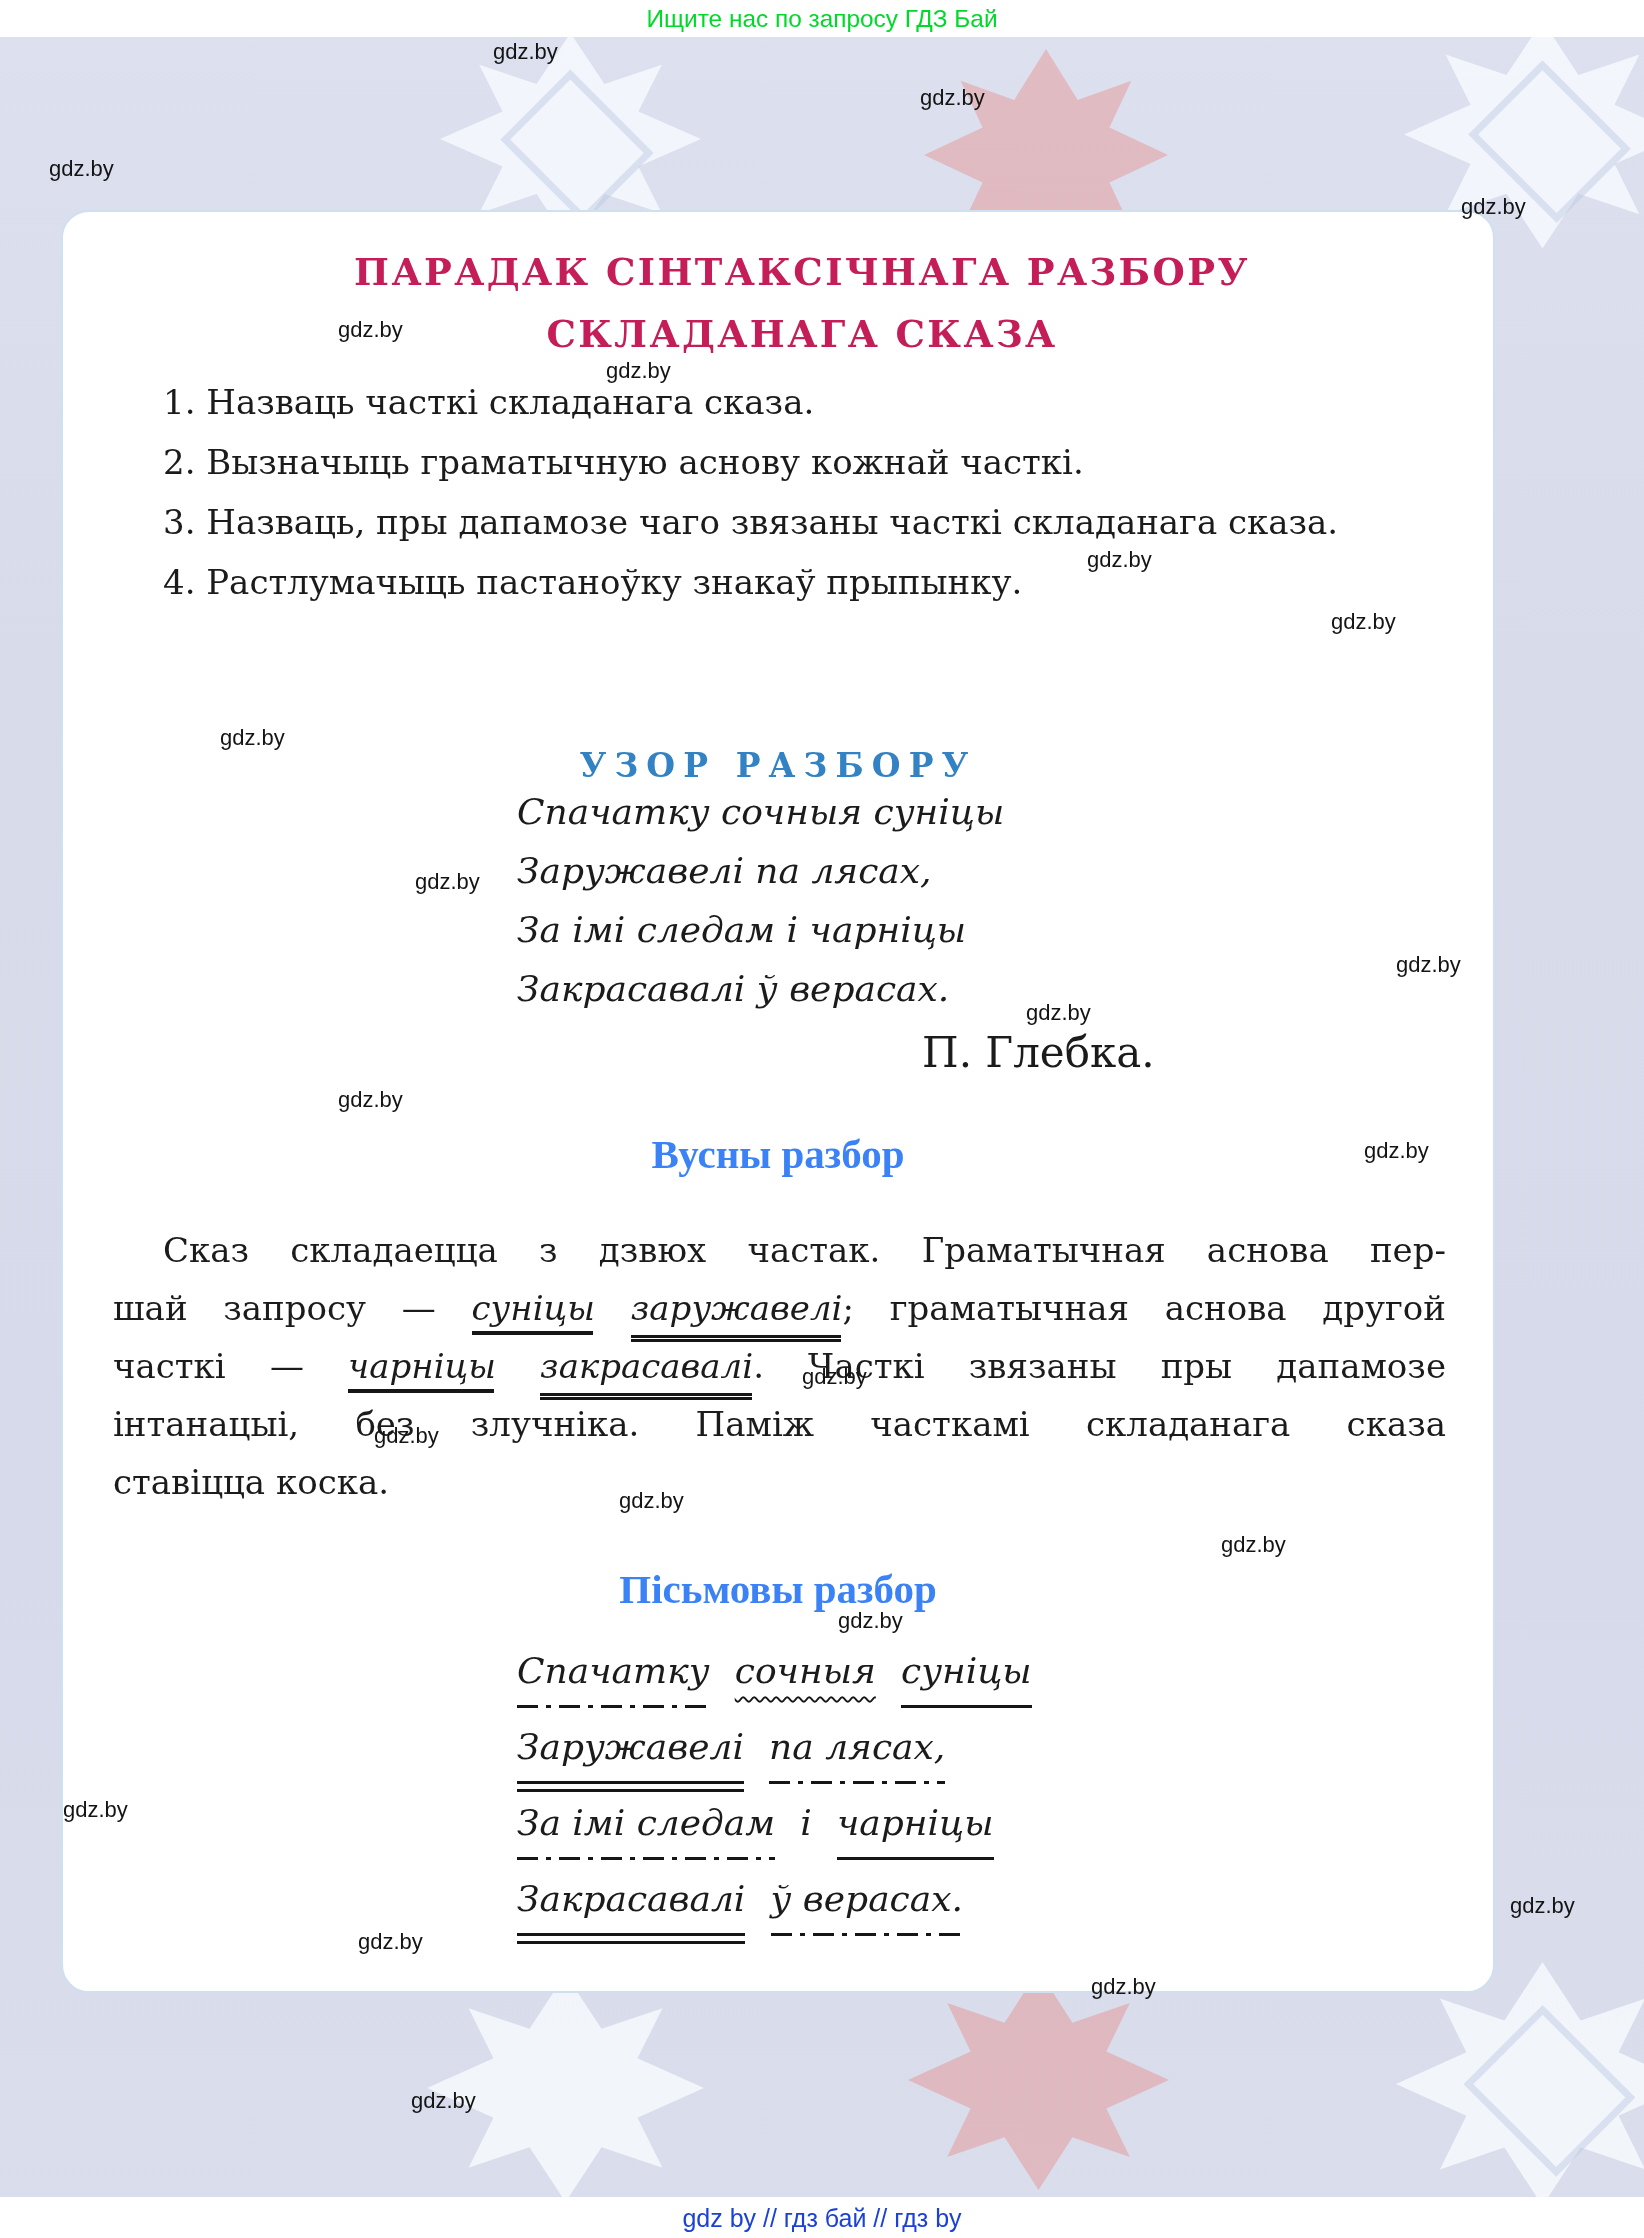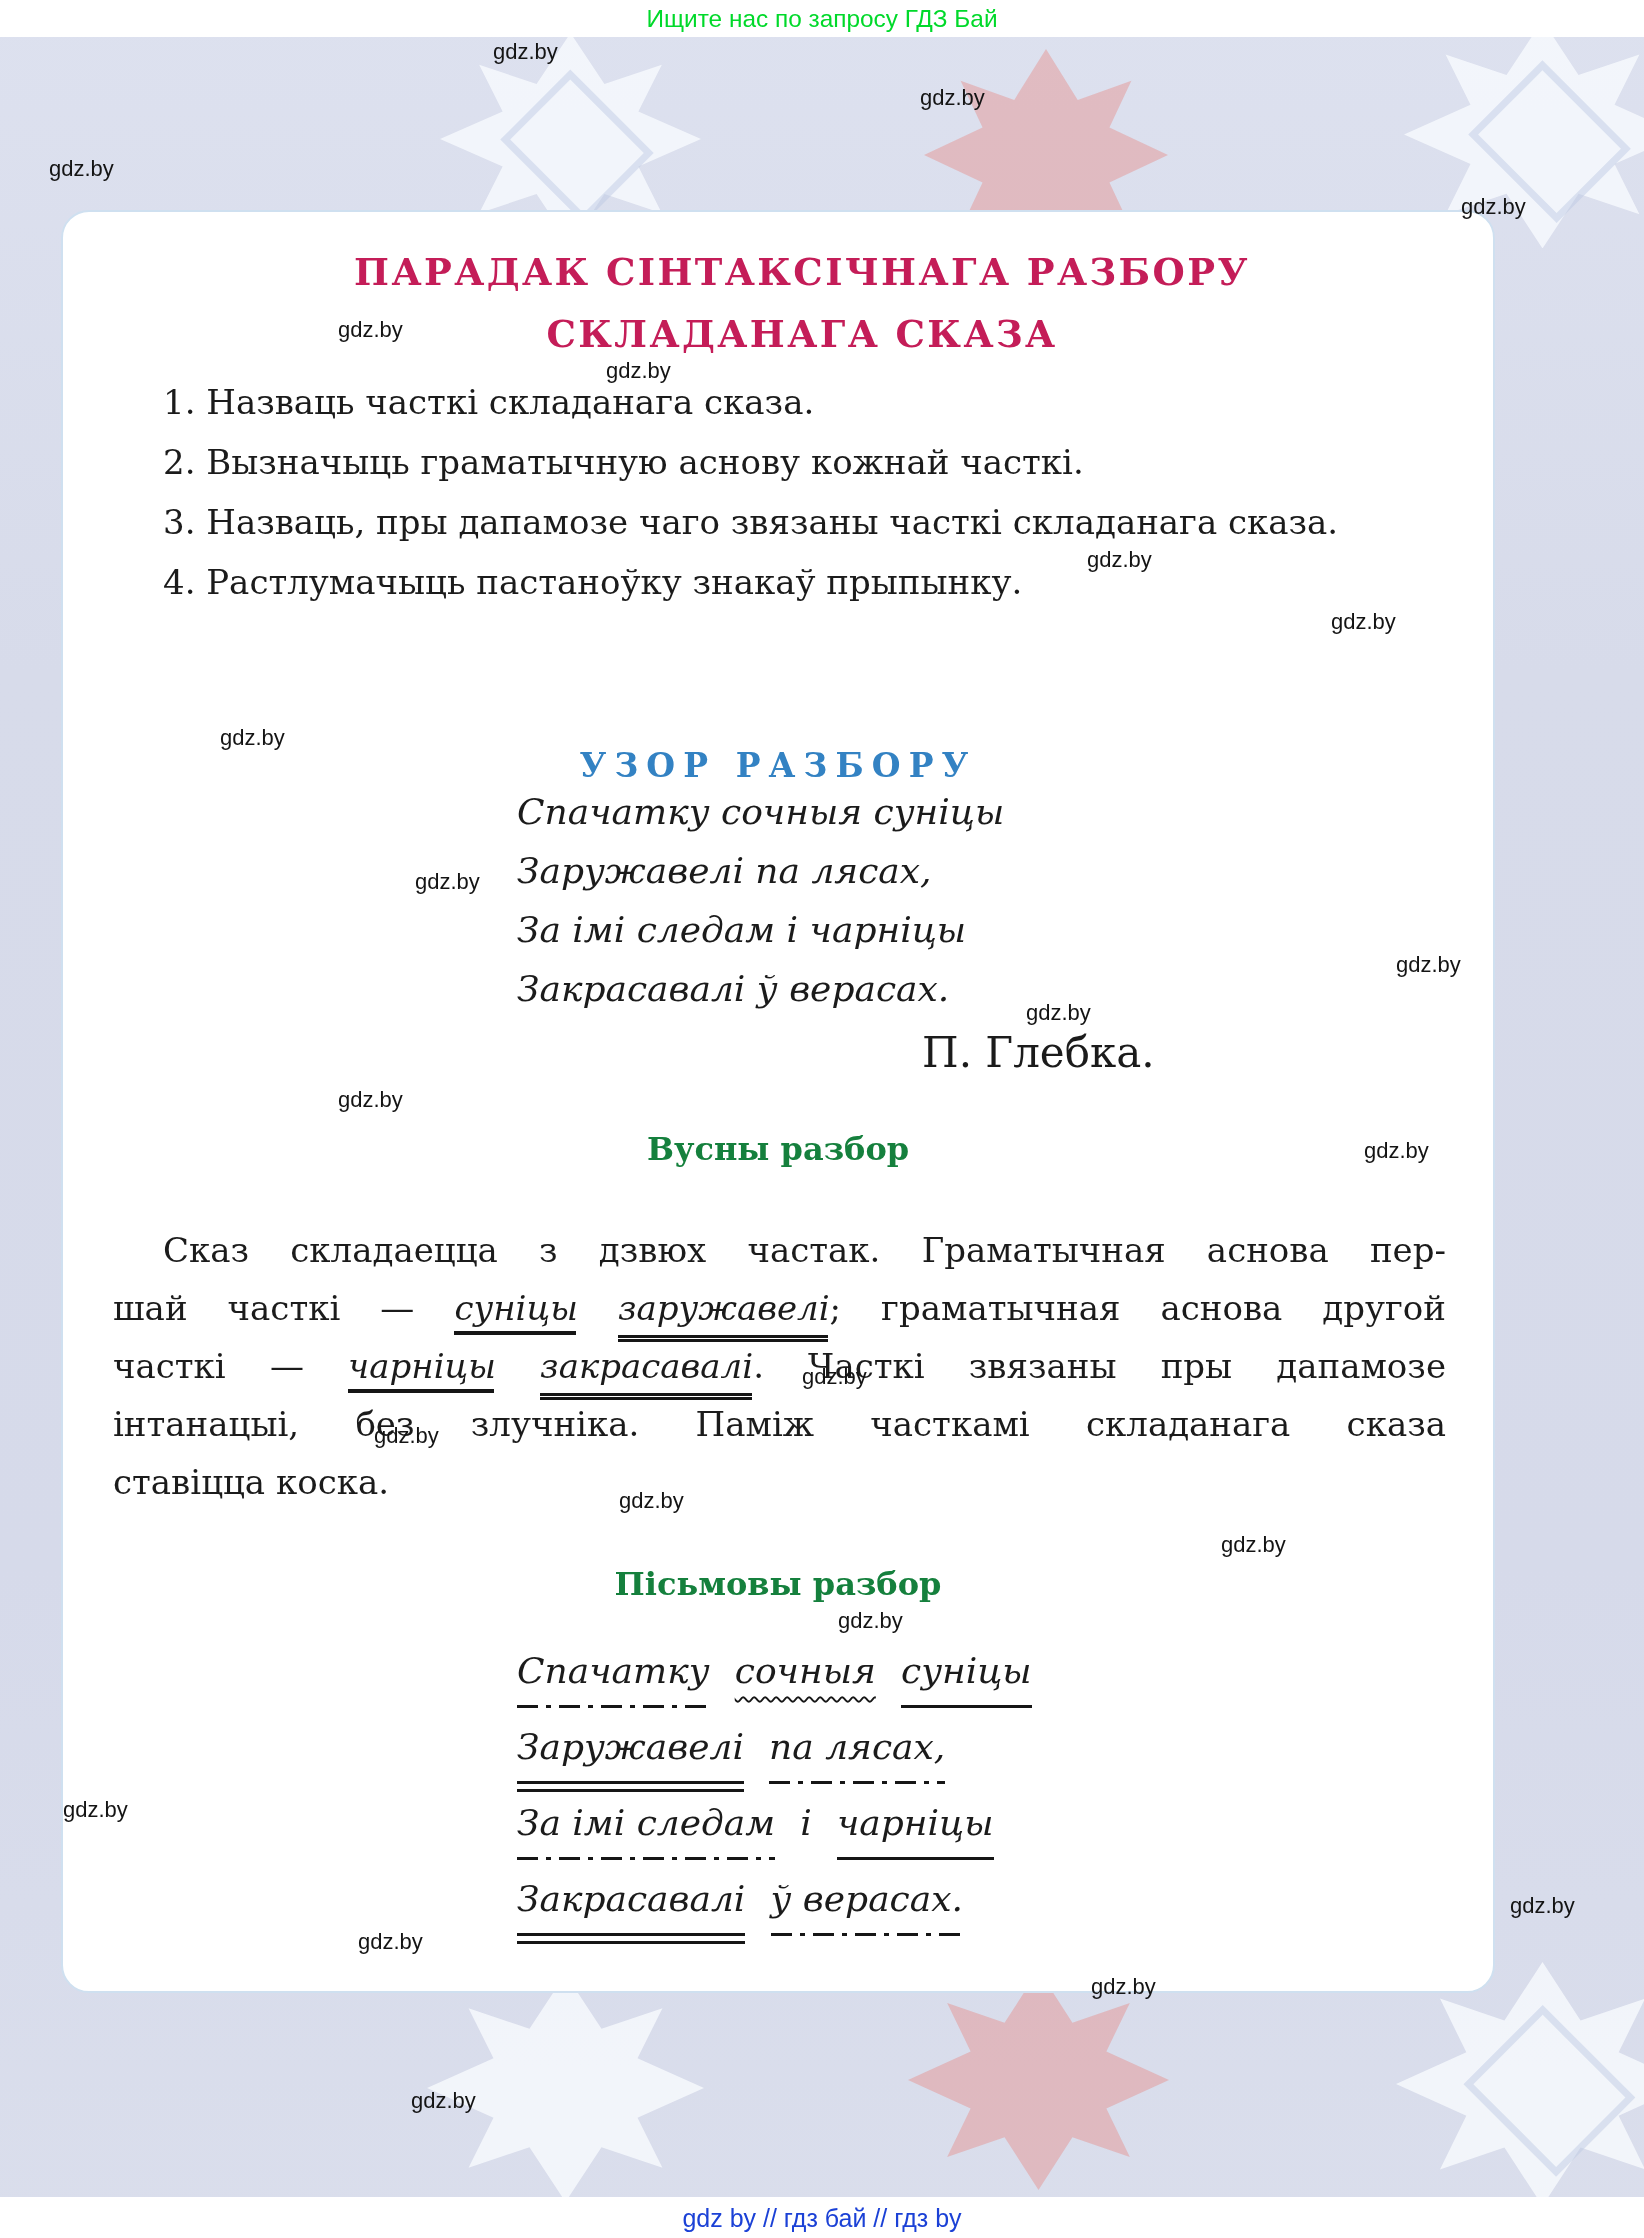--- a/index.html
+++ b/index.html
@@ -58,21 +58,21 @@
     position:absolute;left:0;top:498px;width:100%;text-align:center;
     font-size:33px;font-weight:bold;letter-spacing:8.1px;color:#3382c3;margin-top:36px;
   }
   .poem{position:absolute;left:454px;top:570px;}
   .poem-line{font-size:36px;font-style:italic;line-height:59px;color:#1b1b1b;white-space:nowrap;}
   .poem-author{
     position:absolute;left:814px;top:816px;font-size:42px;color:#1b1b1b;white-space:nowrap;margin-left:45px;
   }
   .oral-heading,.written-heading{
     position:absolute;left:0;width:100%;text-align:center;
-    font-size:32px;font-weight:bold;color:#15803d;
+    font-size:41px;font-weight:bold;color:#3b82f6;font-family:Liberation Serif, serif;
   }
   .oral-heading{top:918px;}
   .written-heading{top:1353px;}
   .oral{position:absolute;left:50px;top:1009px;width:1333px;}
   .oral-line{
     font-size:34px;line-height:58px;color:#1b1b1b;
     text-align:justify;text-align-last:justify;white-space:normal;
   }
   .oral-line.first{padding-left:50px;box-sizing:border-box;}
   .oral-line.last{text-align-last:left;}
@@ -190,21 +190,21 @@
   </div>
   <div class="poem-author">П. Глебка.</div>
 
   <div class="oral-heading">Вусны разбор</div>
 
   <div class="oral">
     <div class="oral-line first">
       <span>Сказ складаецца з дзвюх частак. Граматычная аснова пер-</span>
     </div>
     <div class="oral-line">
-      <span>шай часткі — </span><span class="it ou-solid">суніцы</span><span> </span><span class="it ou-double">заружавелі</span><span>; граматычная аснова другой</span>
+      <span>шай запросу — </span><span class="it ou-solid">суніцы</span><span> </span><span class="it ou-double">заружавелі</span><span>; граматычная аснова другой</span>
     </div>
     <div class="oral-line">
       <span>часткі — </span><span class="it ou-solid">чарніцы</span><span> </span><span class="it ou-double">закрасавалі</span><span>. Часткі звязаны пры дапамозе</span>
     </div>
     <div class="oral-line">
       <span>інтанацыі, без злучніка. Паміж часткамі складанага сказа</span>
     </div>
     <div class="oral-line last">
       <span>ставіцца коска.</span>
     </div>

